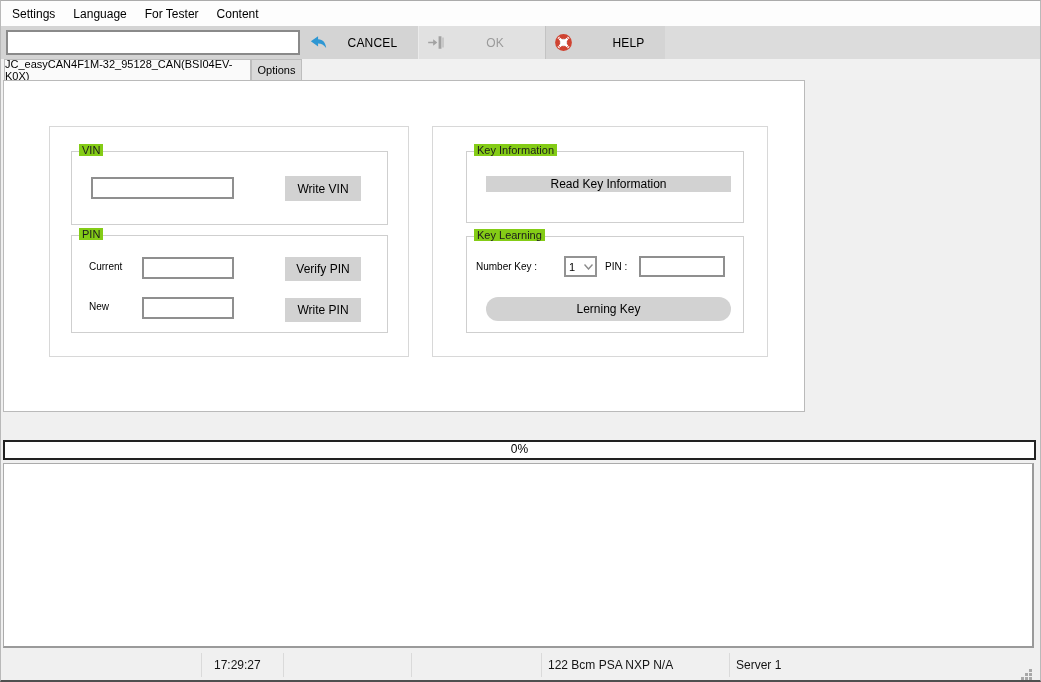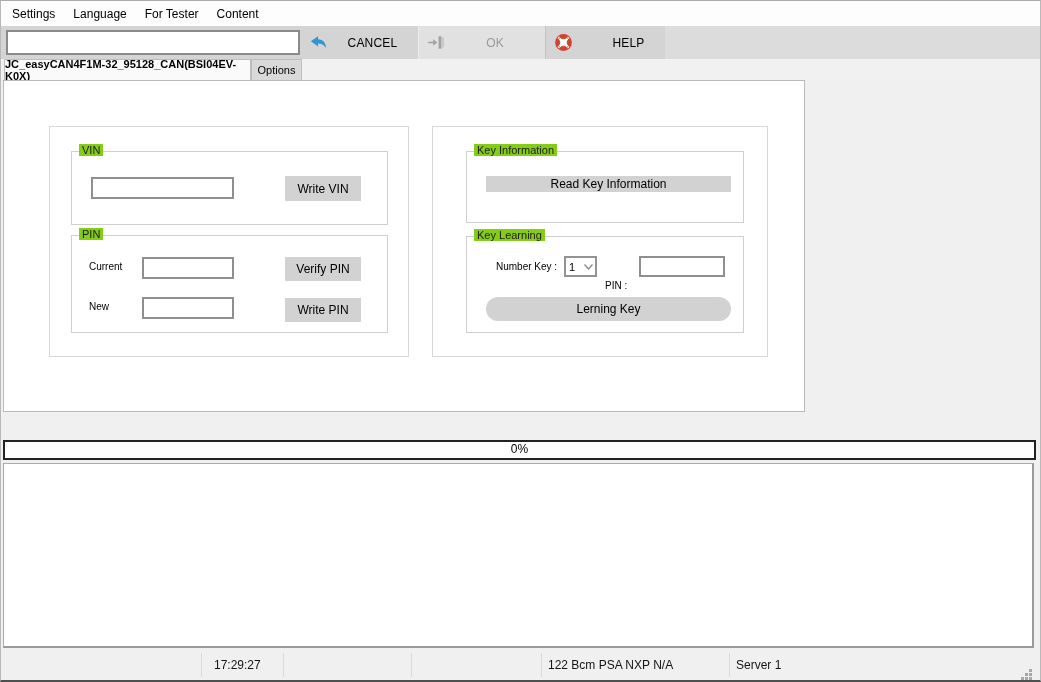--- a/index.html
+++ b/index.html
@@ -25,21 +25,21 @@
   .tbtn-ok     { left:418px; width:126px; background:#e1e1e1; }
   .tbtn-ok .tlabel { color:#9a9a9a; }
   .tbtn-help   { left:544px; width:141px; background:#d4d4d4;
                  border-left:1px solid #c3c3c3; border-right:1px solid #ebebeb; }
   .toolbar-rest { position:absolute; left:664px; top:0; right:0; height:33px; background:#dcdcdc; }
   .ticon { margin-left:9px; display:flex; align-items:center; }
   
   .tabbar { position:absolute; left:0; top:58px; width:100%; height:21px; background:#f1f1f1; }
   .tab { position:absolute; top:0; height:21px; display:flex; align-items:center; justify-content:center;
          font-size:11px; border:1px solid #bdbdbd; border-bottom:none; cursor:default; }
-  .tab-main { left:3px; width:247px; background:#fafafa;font-weight:bold; }
+  .tab-main { left:3px; width:247px; background:#fafafa; }
   .tab-options { left:250px; width:51px; background:#d9d9d9; }
   
   .content-panel { position:absolute; left:2px; top:79px; width:802px; height:332px;
                    background:#fff; border:1px solid #bababa; }
   .groupbox { position:absolute; border:1px solid #d8d8d8; background:#fff; }
   .gb-left  { left:45px; top:45px; width:360px; height:231px; }
   .gb-right { left:428px; top:45px; width:336px; height:231px; }
   .fs { position:absolute; border:1px solid #cfcfcf; }
   .fs-legend { position:absolute; top:-8px; left:7px; background:#84cc16; padding:0 3px;
                font-size:11px; color:#1c1c1c; white-space:nowrap; }
@@ -151,30 +151,30 @@
     </div>
 
     <div class="groupbox gb-right">
       <div class="fs fs-keyinfo">
         <span class="fs-legend">Key Information</span>
         <button class="win-btn" style="left:19px; top:24px; width:245px; height:16px;">Read Key Information</button>
       </div>
 
       <div class="fs fs-keylearn">
         <span class="fs-legend">Key Learning</span>
-        <span class="flabel" style="left:29px; top:24px;">Number Key :</span>
+        <span class="flabel" style="left:9px; top:24px;">Number Key :</span>
         <div class="combo">
           <span class="combo-value">1</span>
           <span class="combo-arrow">
             <svg width="9" height="6" viewBox="0 0 9 6">
               <polyline points="0.5,0.5 4.5,5 8.5,0.5" fill="none" stroke="#8a8a8a" stroke-width="1.4"></polyline>
             </svg>
           </span>
         </div>
-        <span class="flabel" style="left:138px; top:24px;margin-top:19px;">PIN :</span>
+        <span class="flabel" style="left:138px; top:24px;">PIN :</span>
         <input class="win-input" style="left: 172px; top: 19px; width: 86px; height: 21px;" type="text" value="">
         <button class="win-btn" style="left:19px; top:60px; width:245px; height:24px;border-radius:12px;">Lerning Key</button>
       </div>
     </div>
 
   </div>
 
   <div class="progressbar">
     <div class="progress-fill" style="width: 0%;"></div>
     <div class="progress-text">0%</div>

